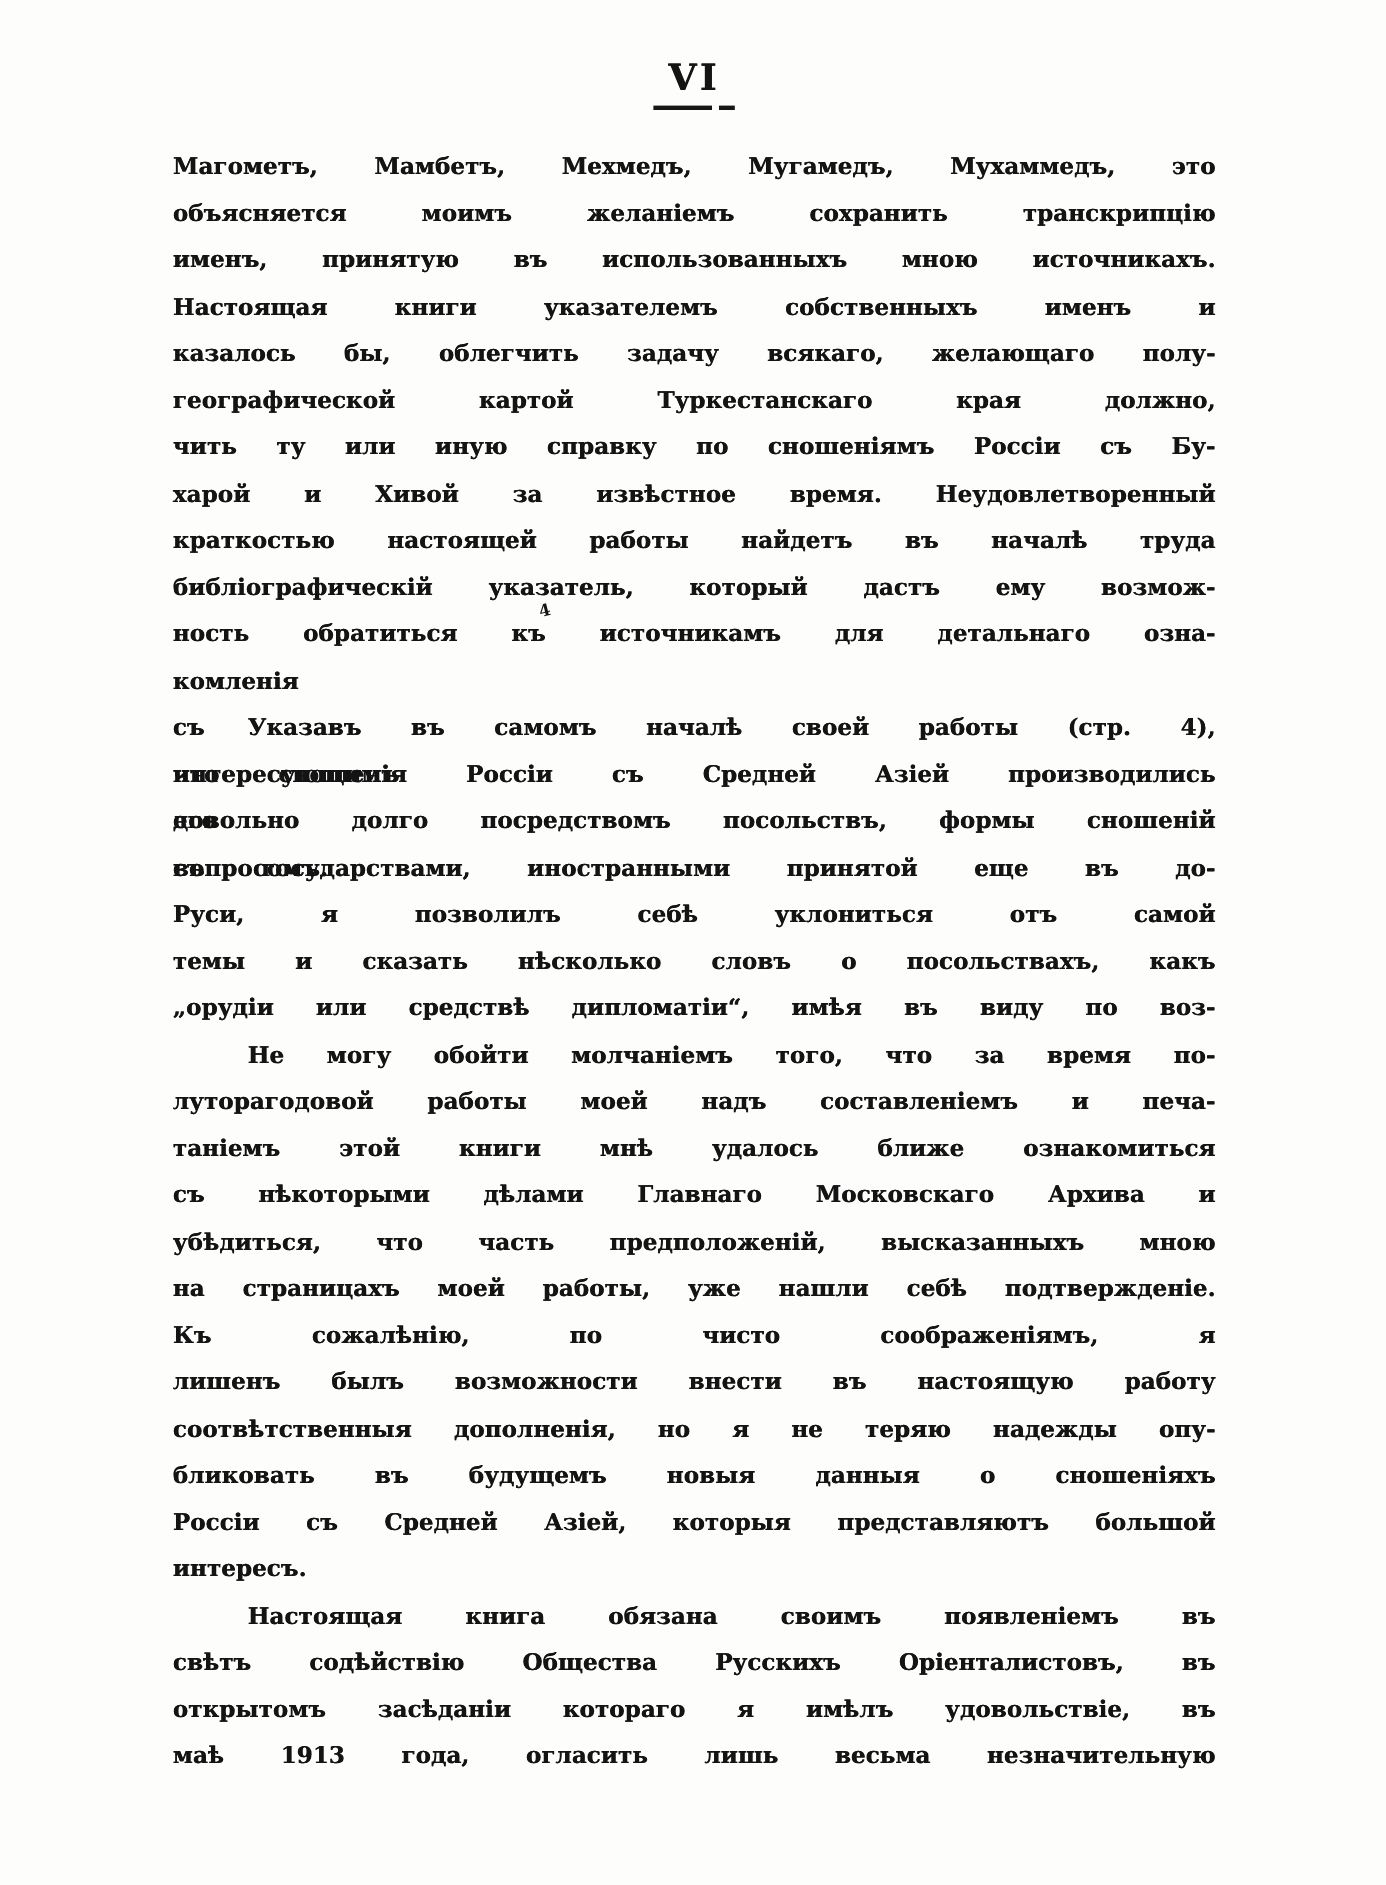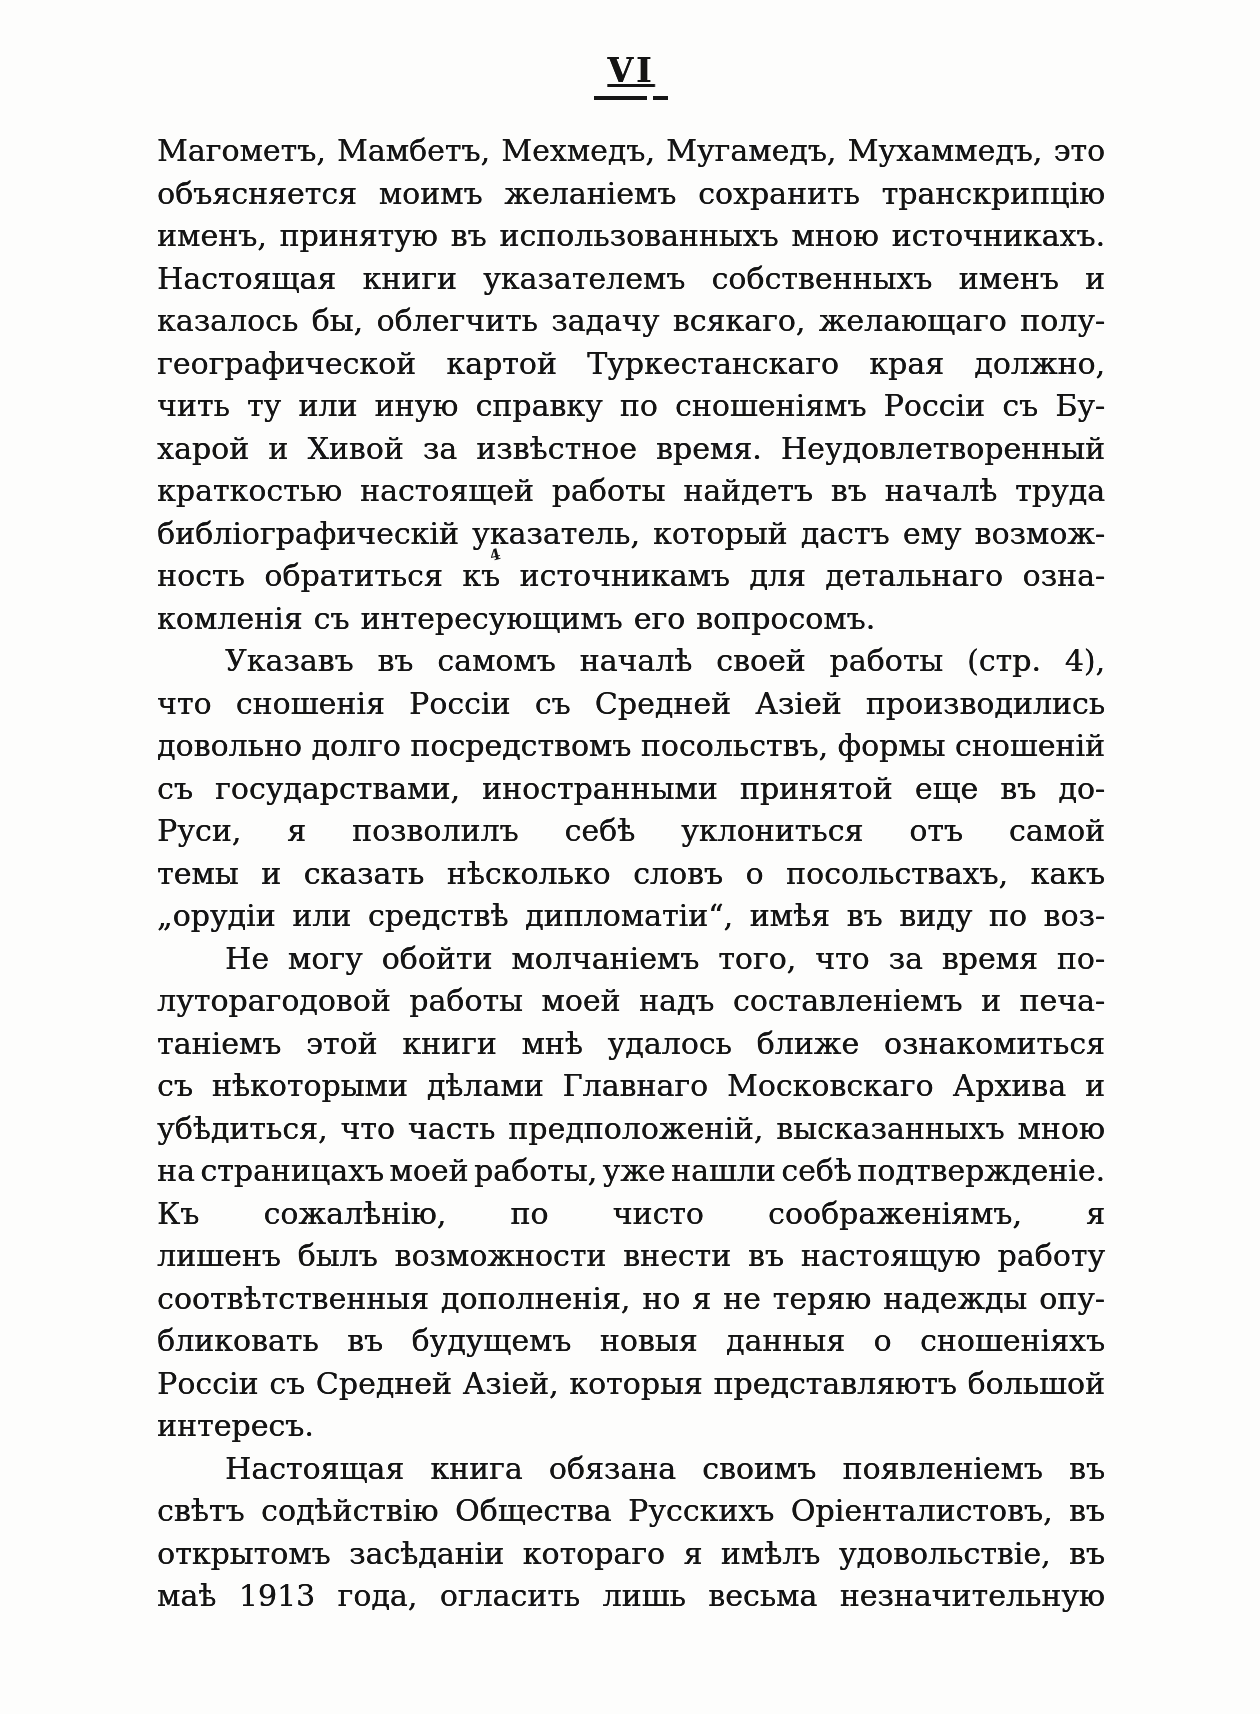--- a/index.html
+++ b/index.html
@@ -26,21 +26,20 @@
     left: 157px;
     width: 948px;
     text-align: center;
   }
   .page-number {
     font-size: 33px;
     font-weight: 700;
     letter-spacing: 3px;
     line-height: 38px;
     text-shadow: 0.4px 0 0 #141414;
-    text-decoration: underline;
   }
   .page-number-rule {
     width: 74px;
     height: 4px;
     margin: 6px auto 0 auto;
     background: linear-gradient(90deg,
       #161616 0%, #161616 72%,
       transparent 72%, transparent 80%,
       #161616 80%, #161616 100%);
   }
@@ -53,31 +52,32 @@
   .paragraph {
     margin: 0;
   }
   .line {
     display: flex;
     flex-wrap: nowrap;
     justify-content: space-between;
     align-items: baseline;
     line-height: 42.5px;
     height: 42.5px;
-    font-size: 30px;
-    font-weight: 400;
+    font-size: 21px;
+    font-weight: 700;
     text-shadow: 0.35px 0 0 #141414;
     white-space: nowrap;
   }
   .line.indent {
     padding-left: 68px;
   }
   .line.endline {
     justify-content: flex-start;
     column-gap: 11px;
+    flex-direction: column;
   }
   .word {
     display: inline-block;
   }
   .stray-mark {
     position: absolute;
     top: 546px;
     left: 490px;
     font-size: 15px;
     font-weight: 700;

